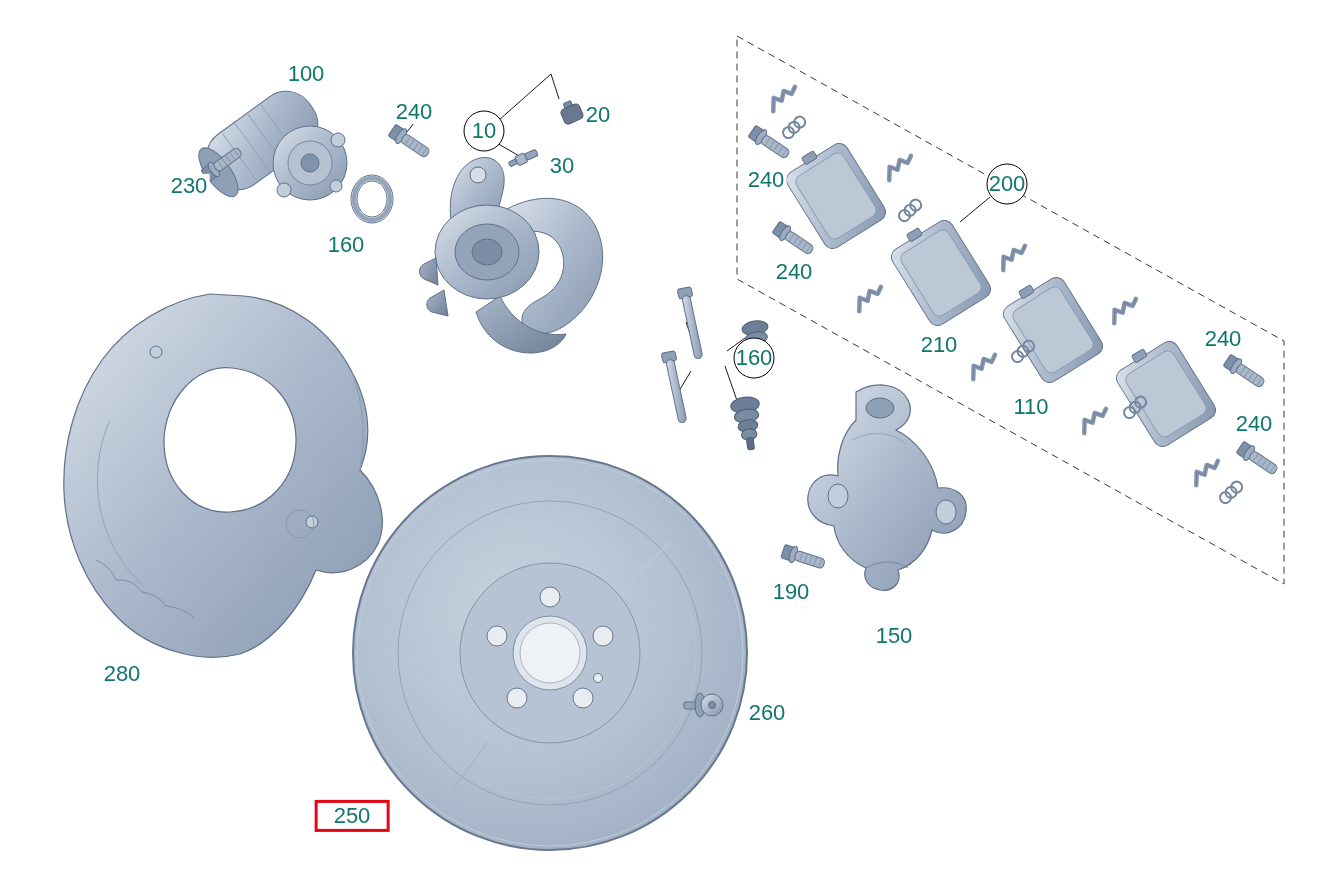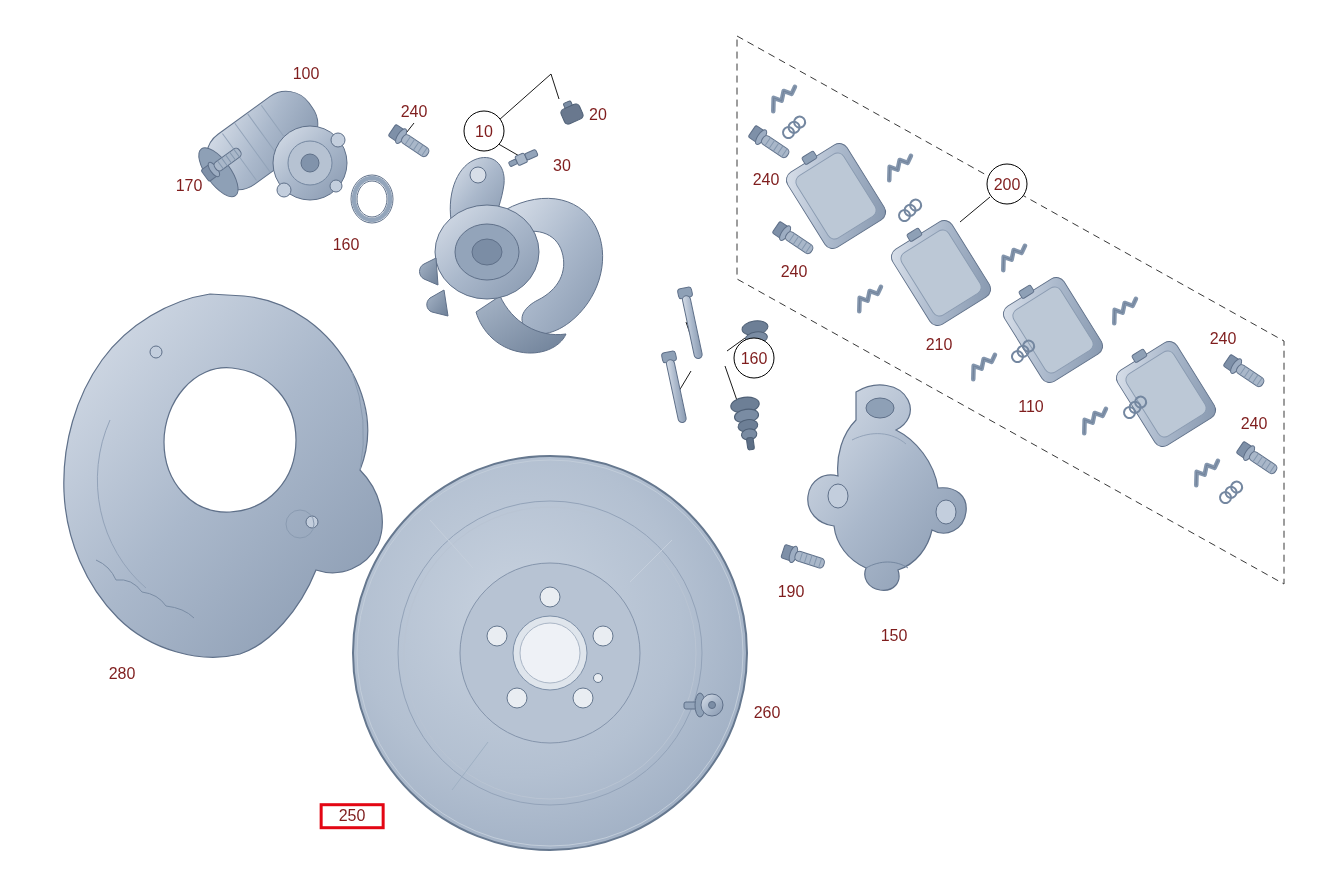--- a/index.html
+++ b/index.html
@@ -3,21 +3,21 @@
 <meta charset="utf-8">
 <style>
   *{margin:0;padding:0;box-sizing:border-box}
   html,body{background:#ffffff}
   body{font-family:"Liberation Sans",sans-serif}
   .stage{position:relative;width:1326px;height:881px;background:#fff;overflow:hidden}
   .stage > svg{position:absolute;left:0;top:0}
   #callouts{position:absolute;left:0;top:0;width:100%;height:100%;pointer-events:none}
   .callout{
     position:absolute;transform:translate(-50%,-50%);
-    font-size:16px;line-height:1.1;color:#7f1d1d;background:#fff;
+    font-size:22px;line-height:1.1;color:#0f766e;background:#fff;
     padding:0 2px;white-space:nowrap;pointer-events:auto;cursor:pointer;
     user-select:none;
   }
   .callout.circled{
     width:41px;height:41px;border:1.5px solid #000;border-radius:50%;
     display:flex;align-items:center;justify-content:center;padding:0;
   }
   .callout.highlighted{
     border:3px solid var(--hl,#e30613);padding:1px 16px;
   }
@@ -244,21 +244,21 @@
     <circle cx="712" cy="705" r="3.5" fill="#7b8da5" stroke="#5f7089"></circle>
   </g>
 </svg>
 
 <div id="callouts">
       <div class="callout plain" style="left: 306px; top: 74px;">100</div>
       <div class="callout plain" style="left: 414px; top: 112px;">240</div>
       <div class="callout circled" style="left: 484px; top: 131px;">10</div>
       <div class="callout plain" style="left: 598px; top: 115px;">20</div>
       <div class="callout plain" style="left: 562px; top: 166px;">30</div>
-      <div class="callout plain" style="left: 189px; top: 186px;">170</div>
+      <div class="callout plain" style="left: 189px; top: 186px;">230</div>
       <div class="callout plain" style="left: 346px; top: 245px;">160</div>
       <div class="callout circled" style="left: 1007px; top: 184px;">200</div>
       <div class="callout plain" style="left: 766px; top: 180px;">240</div>
       <div class="callout plain" style="left: 794px; top: 272px;">240</div>
       <div class="callout circled" style="left: 710px; top: 358px; margin-left: 44px;">160</div>
       <div class="callout plain" style="left: 939px; top: 345px;">210</div>
       <div class="callout plain" style="left: 1031px; top: 407px;">110</div>
       <div class="callout plain" style="left: 1223px; top: 339px;">240</div>
       <div class="callout plain" style="left: 1254px; top: 424px;">240</div>
       <div class="callout plain" style="left: 779px; top: 592px; margin-left: 12px;">190</div>

